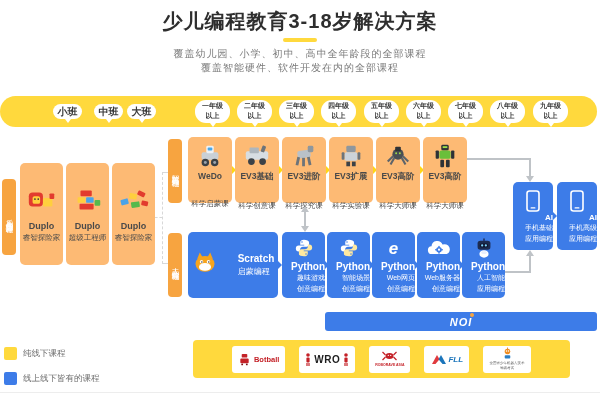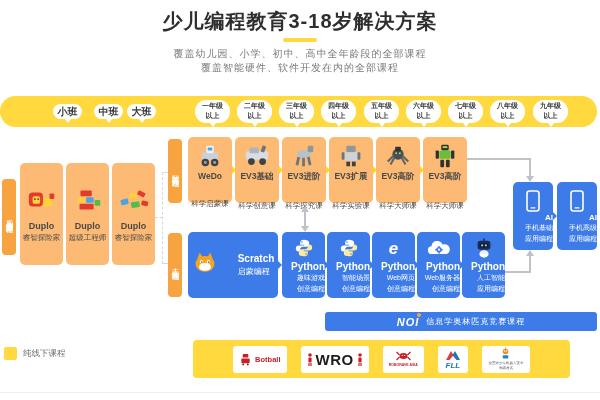--- a/index.html
+++ b/index.html
@@ -56,21 +56,21 @@
   .noibar{left:325px;top:312px;width:272px;height:19px;background:#3D7CE8;border-radius:3px;
           display:flex;align-items:center;justify-content:center;gap:7px;color:#fff;}
   .noi-logo{font-style:italic;font-weight:900;font-size:11px;letter-spacing:1px;position:relative;}
   .noi-dot{position:absolute;right:-2px;top:-3px;width:4px;height:4px;border-radius:50%;background:#F7A440;}
   .noi-label{font-size:8px;letter-spacing:1px;}
   
   .compbar{left:193px;top:340px;width:377px;height:38px;background:#FFD93D;border-radius:4px;
            display:flex;align-items:center;justify-content:center;gap:14px;}
   .lcard{background:#fff;border-radius:3px;height:27px;display:flex;align-items:center;justify-content:center;gap:3px;padding:0 6px;}
   .lg-botball{color:#c42127;font-weight:700;font-size:7.5px;}
-  .lg-wro{color:#1d1d1d;font-weight:900;font-size:15px;letter-spacing:0.5px;}
+  .lg-wro{color:#1d1d1d;font-weight:900;font-size:10px;letter-spacing:0.5px;}
   .lg-rave{color:#c42127;font-weight:700;font-size:3.5px;text-align:center;line-height:1.2;}
   .lg-fll{color:#1b75bb;font-weight:900;font-style:italic;font-size:8px;}
   .lg-exam{color:#5b5b5b;font-size:3.5px;width:36px;line-height:1.3;text-align:center;}
   
   .legend-item{display:flex;align-items:center;gap:6px;}
   .swatch{width:13px;height:13px;border-radius:2px;}
   .legend-label{font-size:8.5px;color:#6b6b6b;}
   .hairline{left:0;top:392px;width:600px;height:1px;background:#ededed;}
 </style>
 </head>
@@ -381,26 +381,29 @@
           <rect x="6.5" y="18.2" width="5" height="1.4" rx="0.7" fill="#fff"></rect>
         </svg>
     </div>
     <div class="l1">AI</div>
     <div class="l2">手机高级</div>
     <div class="l3">应用编程</div>
   </div>
 
   <div class="abs noibar">
     <span class="noi-logo"><span>NOI</span><span class="noi-dot"></span></span>
-    <span class="noi-label">信息学奥林匹克竞赛课程</span>
   </div>
 
   <div class="abs legend-item" style="left:4px;top:347px;">
     <span class="swatch" style="background:#FFD93D;"></span>
     <span class="legend-label">纯线下课程</span>
+  </div>
+  <div class="abs legend-item" style="left:4px;top:372px;">
+    <span class="swatch" style="background:#3D7CE8;"></span>
+    <span class="legend-label">线上线下皆有的课程</span>
   </div>
 
   <div class="abs compbar">
     <div class="lcard">
       <svg width="13" height="14" viewBox="0 0 14 14">
           <rect x="4" y="1.5" width="6" height="4" rx="1" fill="#c42127"></rect>
           <rect x="2.5" y="6.5" width="9" height="5" rx="1" fill="#c42127"></rect>
           <circle cx="4.5" cy="12.8" r="1" fill="#7a1115"></circle>
           <circle cx="9.5" cy="12.8" r="1" fill="#7a1115"></circle>
         </svg>
@@ -428,21 +431,21 @@
             <path d="M4 5 L1 2"></path>
             <path d="M12 5 L15 2"></path>
             <path d="M4 7 L1 10"></path>
             <path d="M12 7 L15 10"></path>
           </g>
           <circle cx="6.8" cy="5.4" r="0.6" fill="#fff"></circle>
           <circle cx="9.2" cy="5.4" r="0.6" fill="#fff"></circle>
         </svg>
       <span class="lg-rave">ROBORAVE ASIA</span>
     </div>
-    <div class="lcard" style="flex-direction:column;gap:0;">
+    <div class="lcard" style="gap:0;">
       <svg width="18" height="12" viewBox="0 0 18 12">
           <path d="M2 11 L7 2 L9.5 6.2 L5.5 11 Z" fill="#e03a3e"></path>
           <path d="M16 11 L11 2 L8.5 6.2 L12.5 11 Z" fill="#1b75bb"></path>
         </svg>
       <span class="lg-fll">FLL</span>
     </div>
     <div class="lcard" style="flex-direction:column;gap:1px;">
       <svg width="13" height="13" viewBox="0 0 14 14">
           <rect x="6.5" y="0.6" width="1" height="1.6" fill="#f08c1e"></rect>
           <circle cx="7" cy="4.8" r="3" fill="#f08c1e"></circle>

